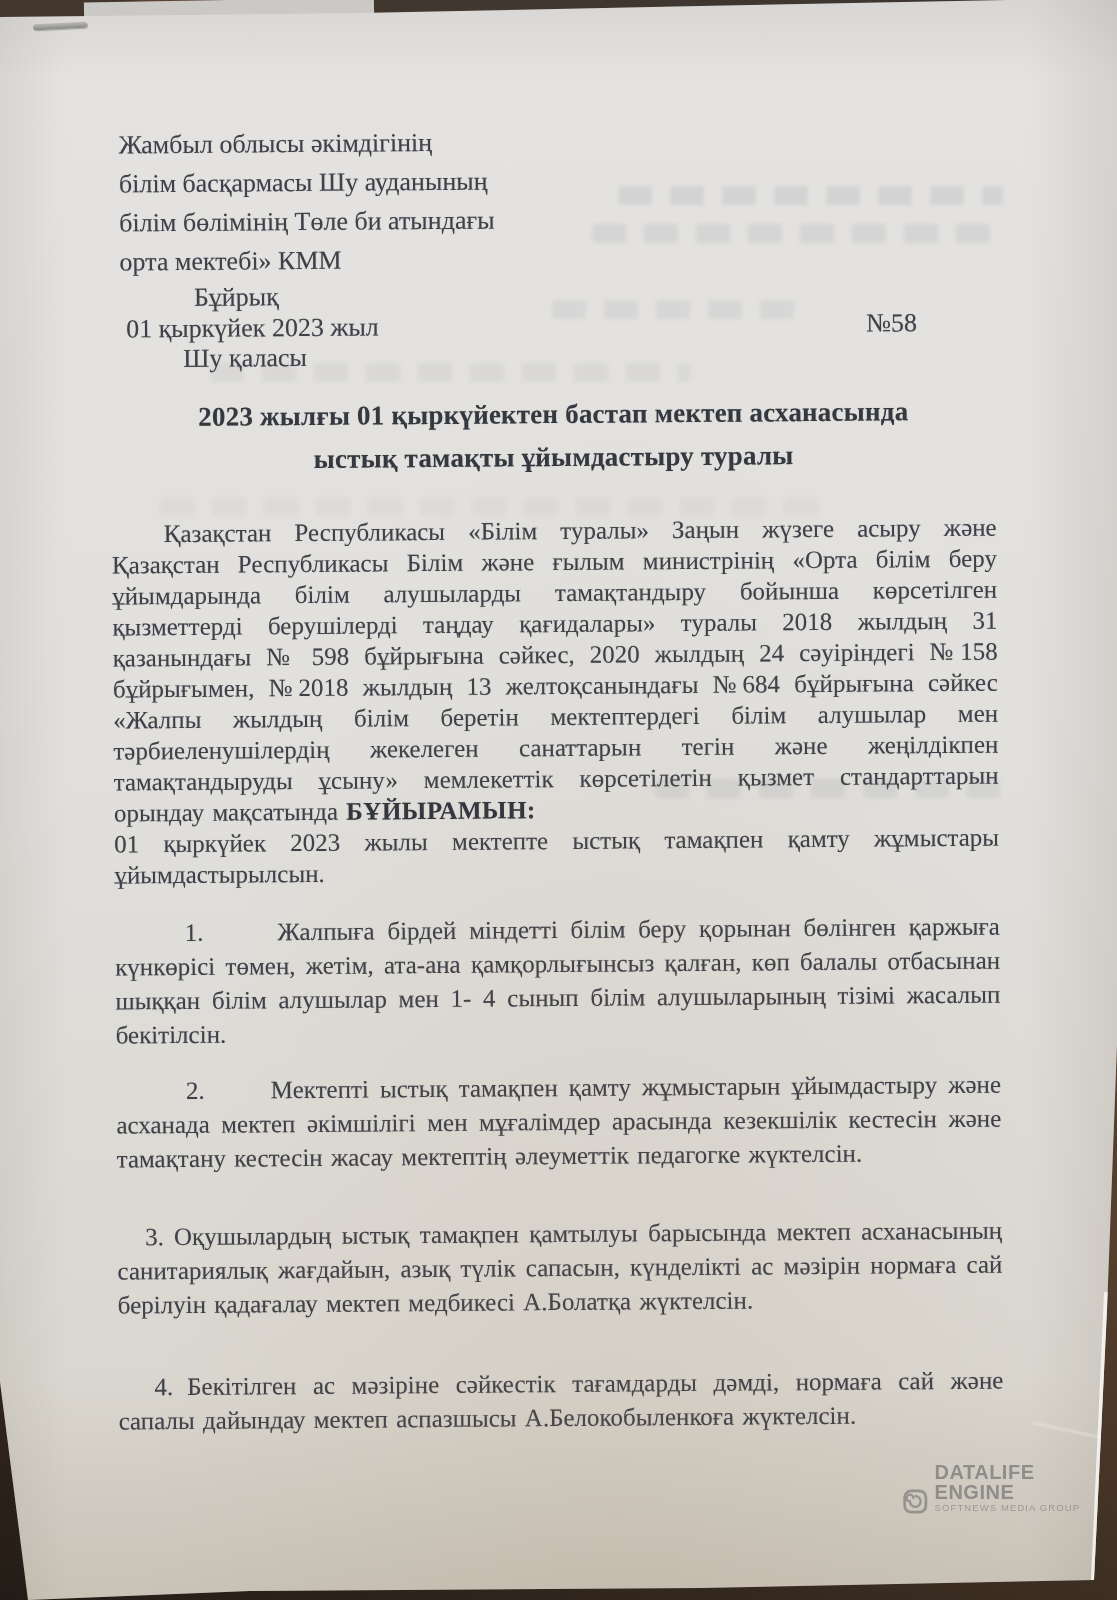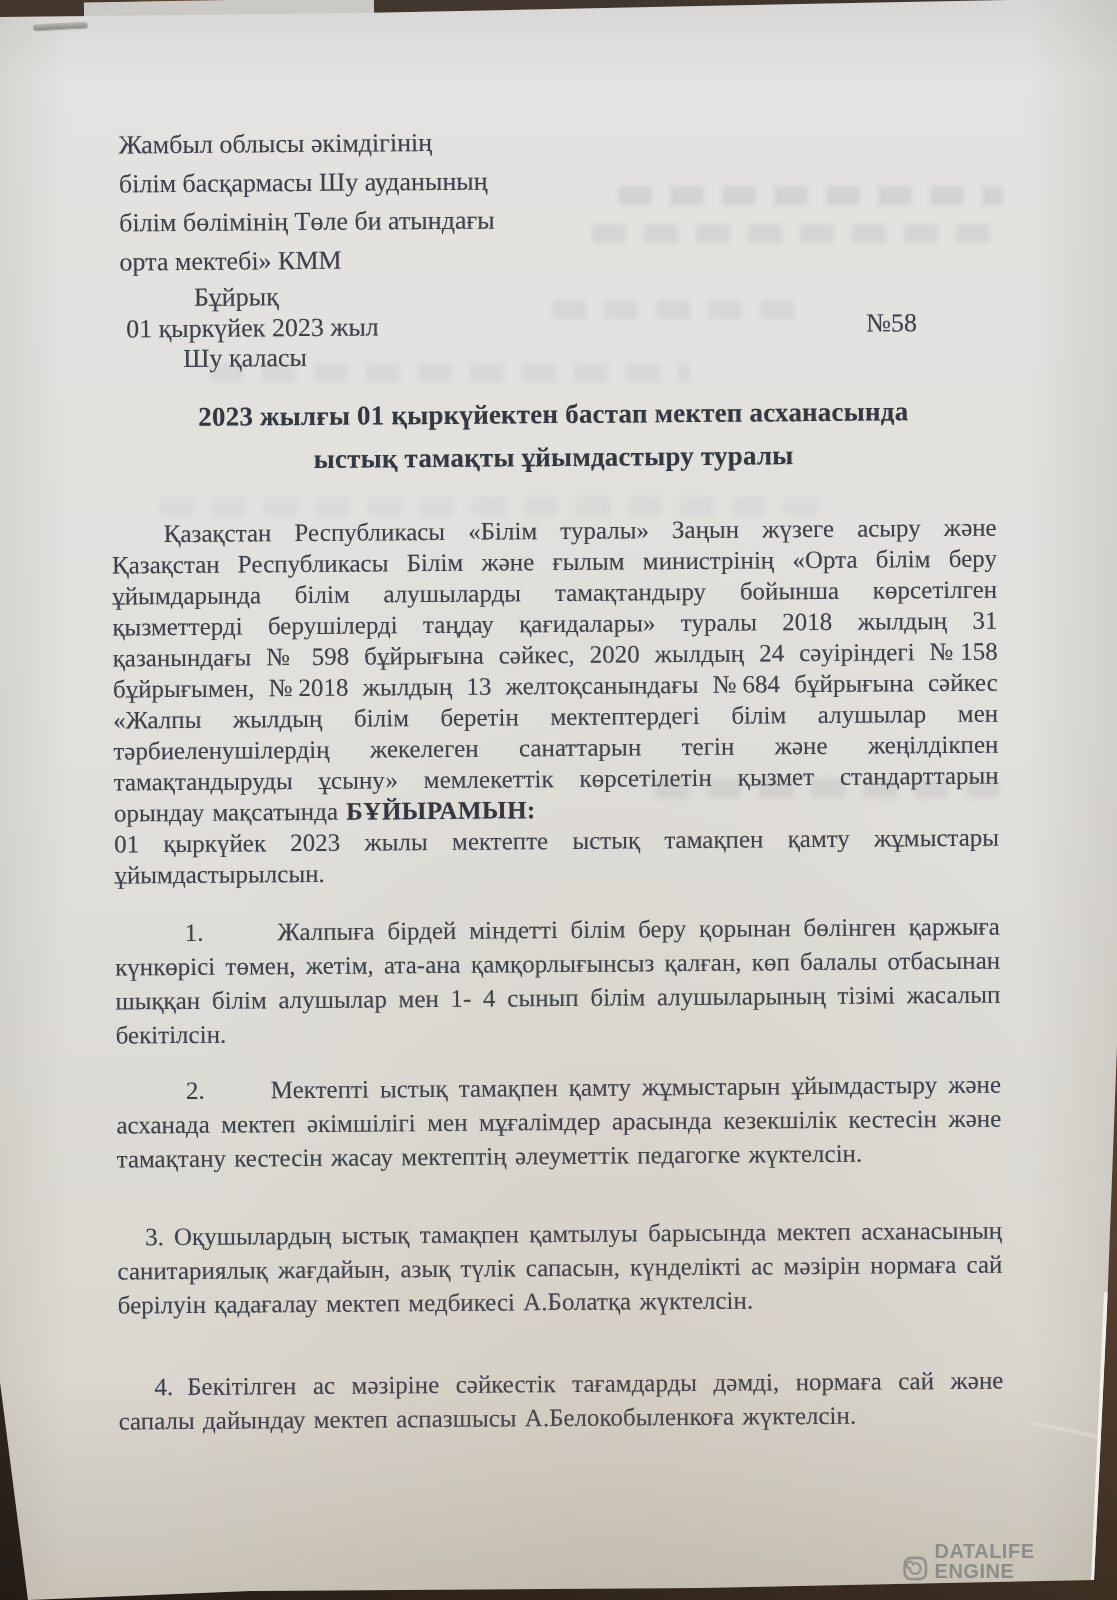--- a/index.html
+++ b/index.html
@@ -51,21 +51,21 @@
   p{margin:0;}
   .preamble{margin-top:36px;font-size:25px;line-height:31px;text-align:justify;
             text-indent:52px;word-spacing:2px;}
   .preamble b{color:#32353d;letter-spacing:.5px;}
   .item{font-size:25px;line-height:34px;text-align:justify;word-spacing:2px;}
   .item1{margin-top:26px;text-indent:70px;}  .item1 .num{margin-right:74px;}
   .item2{margin-top:22px;text-indent:70px;}  .item2 .num{margin-right:66px;}
   .item3{margin-top:44px;text-indent:28px;}  .item3 .num{margin-right:10px;}
   .item4{margin-top:48px;text-indent:36px;}  .item4 .num{margin-right:14px;}
   
-  .watermark{position:absolute;left:903px;top:1541px;display:flex;align-items:center;
+  .watermark{position:absolute;left:903px;top:1462px;display:flex;align-items:flex-end;
              gap:7px;opacity:.85;font-family:"Liberation Sans","DejaVu Sans",sans-serif;}
   .wm-logo{width:25px;height:25px;margin-top:2px;}
   .wm-title{font-size:20px;font-weight:bold;color:#838381;letter-spacing:.5px;line-height:20px;}
   .wm-sub{font-size:9.5px;color:#90908e;letter-spacing:1.1px;line-height:12px;}
 </style>
 </head>
 <body>
 
 <div class="photo">
   <div class="desk"></div>

